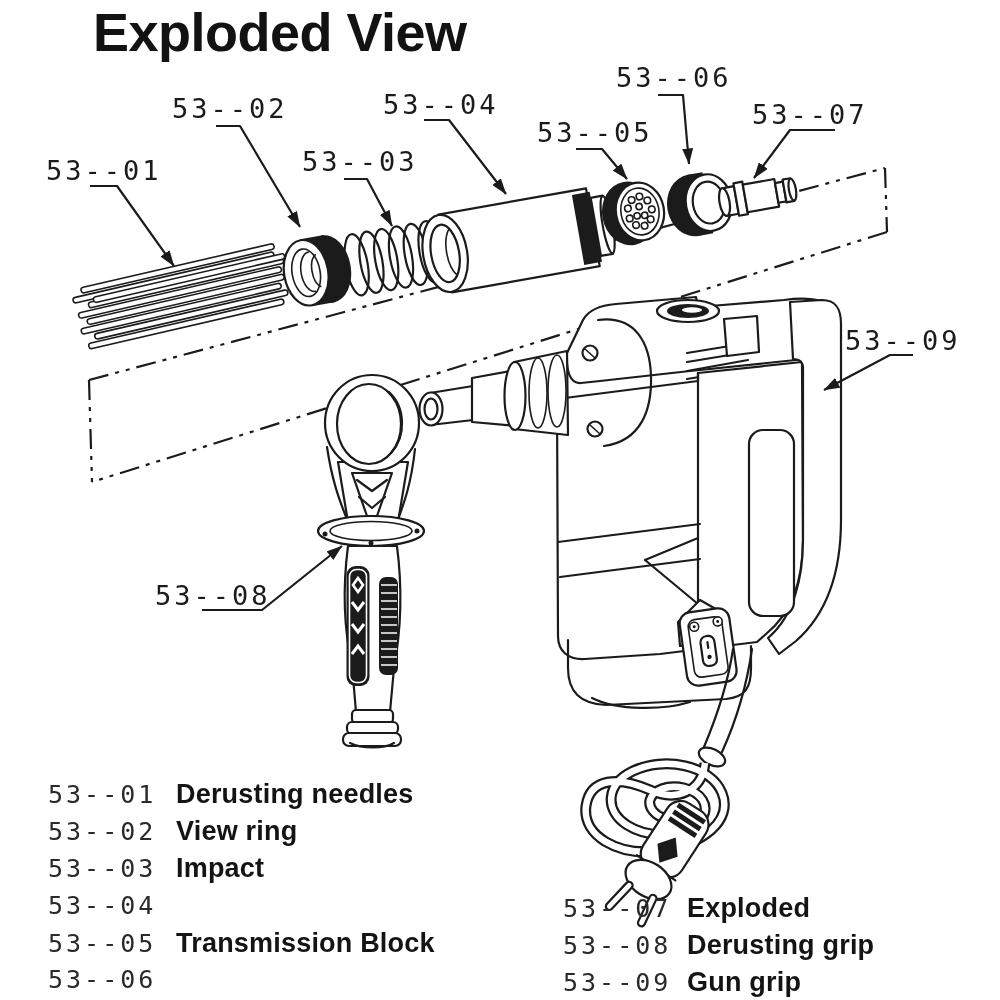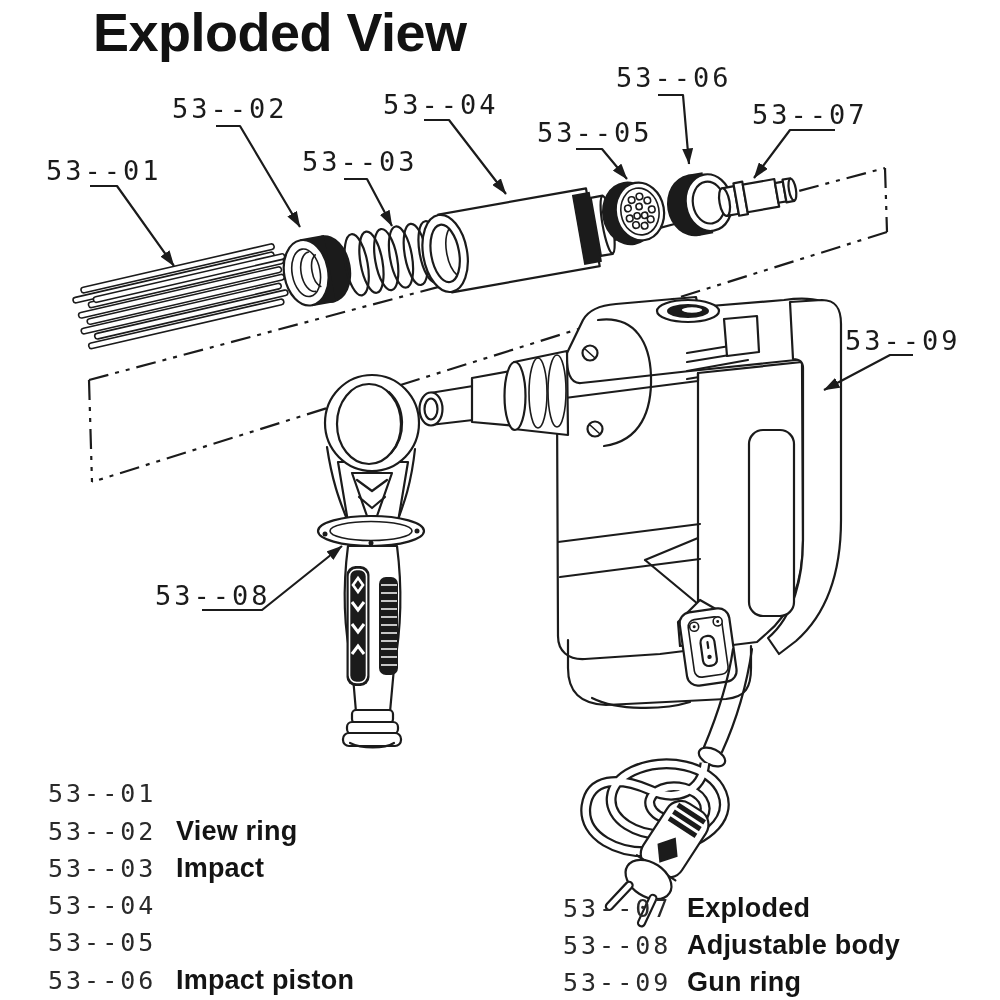--- a/index.html
+++ b/index.html
@@ -276,49 +276,50 @@
       <text class="callout" x="616" y="87">53--06</text>
       <text class="callout" x="752" y="124">53--07</text>
       <text class="callout" x="155" y="605">53--08</text>
       <text class="callout" x="845" y="350">53--09</text>
     </g>
   </svg>
 
   <div class="legend-col" style="left:48px;top:779px;">
     <div class="lg-row">
       <span class="lg-code">53--01</span>
+      <span class="lg-name">Derusting needles</span>
     </div>
     <div class="lg-row">
       <span class="lg-code">53--02</span>
       <span class="lg-name">View ring</span>
     </div>
     <div class="lg-row">
       <span class="lg-code">53--03</span>
       <span class="lg-name">Impact</span>
     </div>
     <div class="lg-row">
       <span class="lg-code">53--04</span>
     </div>
     <div class="lg-row">
       <span class="lg-code">53--05</span>
+      <span class="lg-name">Transmission Block</span>
     </div>
     <div class="lg-row">
       <span class="lg-code">53--06</span>
-      <span class="lg-name">Impact piston</span>
     </div>
   </div>
 
   <div class="legend-col" style="left:563px;top:893px;">
     <div class="lg-row">
       <span class="lg-code" style="width:124px;">53--07</span>
       <span class="lg-name">Exploded</span>
     </div>
     <div class="lg-row">
       <span class="lg-code" style="width:124px;">53--08</span>
-      <span class="lg-name">Adjustable body</span>
+      <span class="lg-name">Derusting grip</span>
     </div>
     <div class="lg-row">
       <span class="lg-code" style="width:124px;">53--09</span>
-      <span class="lg-name">Gun ring</span>
+      <span class="lg-name">Gun grip</span>
     </div>
   </div>
 
 </div>
 
 </body></html>

